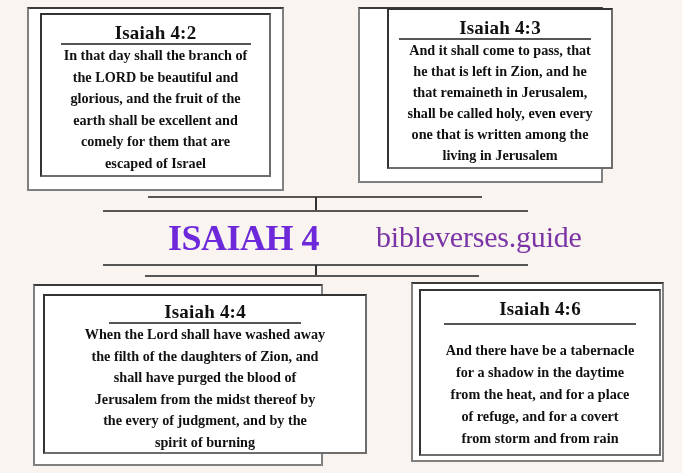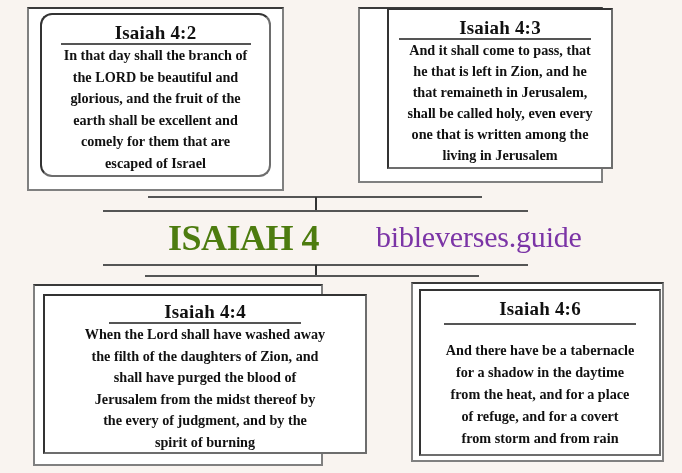--- a/index.html
+++ b/index.html
@@ -51,41 +51,41 @@
   }
   .hline { position: absolute; height: 2px; background: #555; }
   .vline { position: absolute; width: 2px; background: #333; }
   .main-title {
     position: absolute;
     left: 168px; top: 218px;
     font-family: "Liberation Serif", serif;
     font-weight: bold;
     font-size: 36px;
     line-height: 40px;
-    color: #4d7c0f;
+    color: #6d28d9;
     letter-spacing: -0.5px;
   }
   .site-link {
     position: absolute;
     left: 376px; top: 219px;
     font-family: "Liberation Serif", serif;
     font-weight: normal;
     font-size: 30px;
     line-height: 36px;
     color: #7b34a6;
     text-decoration: none;
     letter-spacing: -0.2px;
   }
 </style>
 </head>
 <body>
 
 <div class="card-outer" style="left:27px; top:7px; width:257px; height:184px;">
 </div>
-<div class="card-inner" style="left:40px; top:13px; width:231px; height:164px; padding-top:8px;border-radius:12px;">
+<div class="card-inner" style="left:40px; top:13px; width:231px; height:164px; padding-top:8px;">
   <div class="card-title">Isaiah 4:2</div>
   <div class="card-rule" style="width:190px;"></div>
   <div class="card-text">
     <div>In that day shall the branch of</div>
     <div>the LORD be beautiful and</div>
     <div>glorious, and the fruit of the</div>
     <div>earth shall be excellent and</div>
     <div>comely for them that are</div>
     <div>escaped of Israel</div>
   </div>

